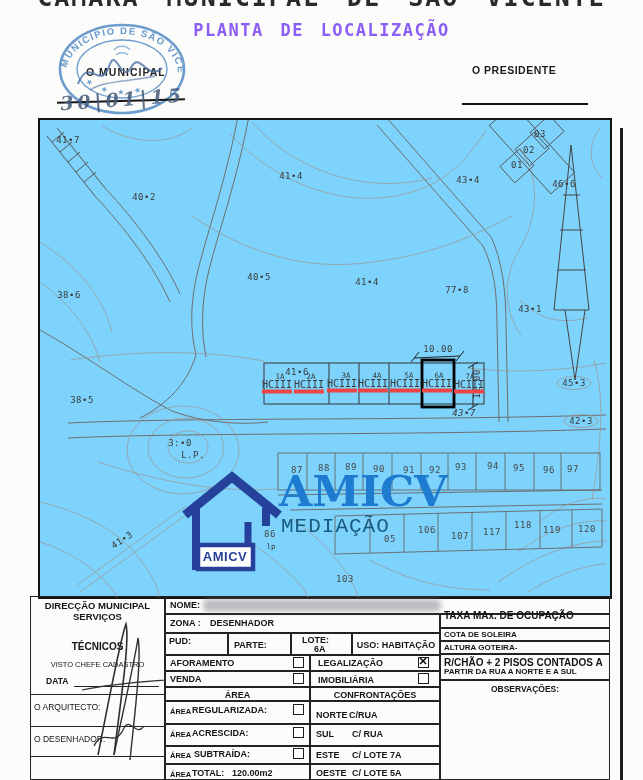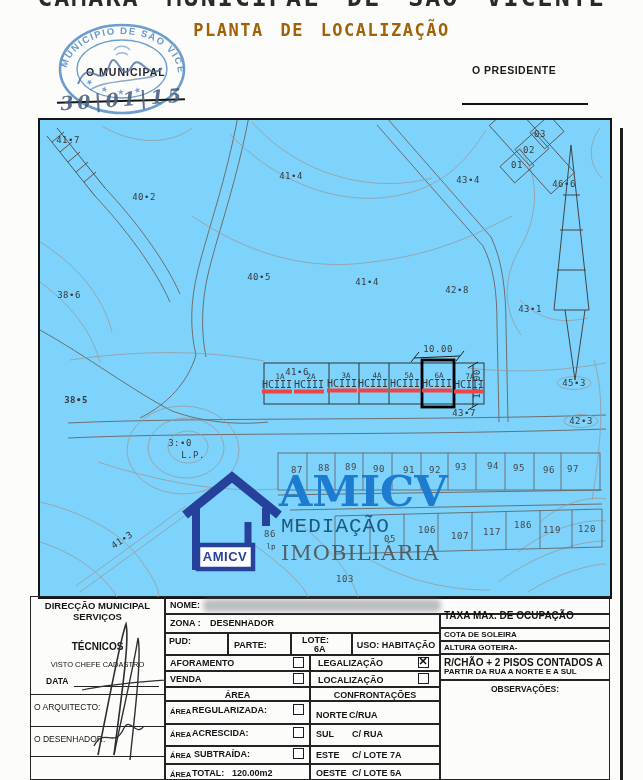--- a/index.html
+++ b/index.html
@@ -4,21 +4,21 @@
 <style>
   html,body{margin:0;padding:0;background:#e8e8e8}
   .page{position:relative;width:643px;height:780px;background:#fcfcfb;overflow:hidden;
         font-family:"Liberation Sans",sans-serif;color:#1a1a1a}
   
   .title1{position:absolute;top:-17px;left:0;width:100%;text-align:center;white-space:nowrap;
           font-family:"DejaVu Sans Mono",monospace;font-size:25px;font-weight:bold;
           letter-spacing:2px;word-spacing:10px;color:#2a2a2a}
   .title2{position:absolute;top:20px;left:0;width:100%;text-align:center;white-space:nowrap;
           font-family:"DejaVu Sans Mono",monospace;font-size:17px;font-weight:bold;
-          letter-spacing:1.5px;word-spacing:5px;color:#a16207}
+          letter-spacing:1.5px;word-spacing:5px;color:#8b5cf6}
   .director{position:absolute;left:86px;top:66px;font-size:10.5px;font-weight:bold;
             letter-spacing:1px;color:#262626;z-index:6}
   .president{position:absolute;left:472px;top:64px;font-size:10.5px;font-weight:bold;
              letter-spacing:.5px;color:#1c1c1c}
   .pres-line{position:absolute;left:462px;top:103px;width:126px;height:2px;background:#111}
   .date-line{position:absolute;left:57px;top:100px;width:128px;height:2px;background:#161616;
              transform:rotate(-1.5deg);z-index:5}
   .hand-date{position:absolute;left:60px;top:88px;font-family:"DejaVu Serif",serif;
              font-style:italic;font-weight:bold;font-size:19px;letter-spacing:4px;
              color:#44597a;transform:rotate(-4deg);z-index:6;opacity:.85}
@@ -187,31 +187,31 @@
         <span class="ml " style="left: 28px; top: 20px;">41•7</span>
         <span class="ml " style="left: 104px; top: 77px;">40•2</span>
         <span class="ml " style="left: 251px; top: 56px;">41•4</span>
         <span class="ml " style="left: 428px; top: 60px;">43•4</span>
         <span class="ml " style="left: 500px; top: 14px;">03</span>
         <span class="ml " style="left: 489px; top: 30px; text-align: right;">02</span>
         <span class="ml " style="left: 477px; top: 45px;">01</span>
         <span class="ml " style="left: 524px; top: 64px;">46•6</span>
         <span class="ml " style="left: 219px; top: 157px;">40•5</span>
         <span class="ml " style="left: 327px; top: 162px;">41•4</span>
-        <span class="ml " style="left: 417px; top: 170px;">42•8</span>
+        <span class="ml " style="left: 417px; top: 170px;">77•8</span>
         <span class="ml " style="left: 490px; top: 189px;">43•1</span>
         <span class="ml " style="left: 29px; top: 175px;">38•6</span>
-        <span class="ml " style="left: 36px; top: 280px; font-weight: bold;">38•5</span>
+        <span class="ml " style="left: 42px; top: 280px;">38•5</span>
         <span class="ml " style="left: 140px; top: 323px;">3:•0</span>
         <span class="ml " style="left: 153px; top: 335px;">L.P.</span>
         <span class="ml " style="left: 82px; top: 420px; transform: translate(-50%, -50%) rotate(-33deg);">41•3</span>
         <span class="ml " style="left: 257px; top: 252px;">41•6</span>
         <span class="ml " style="left: 398px; top: 229px;">10.00</span>
         <span class="ml " style="left: 437px; top: 264px; transform: translate(-50%, -50%) rotate(-90deg);">12.00</span>
-        <span class="ml " style="left: 424px; top: 293px;">43•7</span>
+        <span class="ml " style="left: 424px; top: 293px; font-style: italic;">43•7</span>
         <span class="ml " style="left: 534px; top: 263px;">45•3</span>
         <span class="ml " style="left: 541px; top: 301px;">42•3</span>
         <span class="ml sm" style="left: 240px; top: 256px;">1A</span>
         <span class="ml sm" style="left: 271px; top: 256px;">2A</span>
         <span class="ml sm" style="left: 306px; top: 255px;">3A</span>
         <span class="ml sm" style="left: 337px; top: 255px;">4A</span>
         <span class="ml sm" style="left: 369px; top: 255px;">5A</span>
         <span class="ml sm" style="left: 399px; top: 255px;">6A</span>
         <span class="ml sm" style="left: 430px; top: 256px;">7A</span>
         <span class="ml smu" style="left: 237px; top: 266px;">HCIII</span>
@@ -232,39 +232,38 @@
         <span class="ml lot" style="left: 479px; top: 348px;">95</span>
         <span class="ml lot" style="left: 509px; top: 350px;">96</span>
         <span class="ml lot" style="left: 533px; top: 349px;">97</span>
         <span class="ml lot" style="left: 230px; top: 414px;">86</span>
         <span class="ml sm" style="left: 231px; top: 426px;">lp</span>
         <span class="ml lot" style="left: 305px; top: 459px;">103</span>
         <span class="ml lot" style="left: 350px; top: 419px;">05</span>
         <span class="ml lot" style="left: 387px; top: 410px;">106</span>
         <span class="ml lot" style="left: 420px; top: 416px;">107</span>
         <span class="ml lot" style="left: 452px; top: 412px;">117</span>
-        <span class="ml lot" style="left: 483px; top: 405px;">186</span>
+        <span class="ml lot" style="left: 483px; top: 405px;">118</span>
         <span class="ml lot" style="left: 512px; top: 410px;">119</span>
         <span class="ml lot" style="left: 547px; top: 409px;">120</span>
       </div>
   </div>
 
   <svg class="wm-house" width="108" height="108" viewBox="0 0 108 108">
     <g stroke="#26419b" fill="none" stroke-linejoin="miter">
       <path d="M7,47 L54,9 L101,47" stroke-width="9"></path>
       <path d="M18,40 L18,102" stroke-width="8"></path>
       <path d="M88,40 L88,58" stroke-width="8"></path>
       <path d="M70,54 L70,86 C70,93 60,94 57,88" stroke-width="7"></path>
       <rect x="20" y="77" width="55" height="24" stroke-width="4.5" fill="#fff"></rect>
     </g>
   </svg>
   <div class="wm-house-label">AMICV</div>
   <div class="wm-brand">AMICV</div>
   <div class="wm-sub1">MEDIAÇÃO</div>
-  <div class="wm-sub2">IMOBILIÁRIA</div>
 
   <div class="box" style="left:30px;top:596px;width:135px;height:184px;border-width:1.6px"></div>
   <div class="ftxt" style="left:30px;top:600px;width:135px;text-align:center;font-size:9.5px">DIRECÇÃO MUNICIPAL</div>
   <div class="ftxt" style="left:30px;top:611px;width:135px;text-align:center;font-size:9.5px">SERVIÇOS</div>
   <div class="ftxt" style="left:30px;top:641px;width:135px;text-align:center;font-size:10px">TÉCNICOS</div>
   <div class="ftxt sm n" style="left:30px;top:660px;width:135px;text-align:center">VISTO CHEFE CADASTRO</div>
   <div class="ftxt" style="left:46px;top:676px;font-size:8.5px">DATA</div>
   <div class="hline" style="left:74px;top:686px;width:85px;border-top-width:1px"></div>
   <div class="hline" style="left:30px;top:694px;width:135px"></div>
   <div class="hline" style="left:30px;top:726px;width:135px"></div>
@@ -302,21 +301,21 @@
   <div class="ftxt" style="left:170px;top:658px">AFORAMENTO</div>
   <span class="cb" style="left:293px;top:657px"></span>
   <div class="box" style="left:310px;top:655px;width:130px;height:16px"></div>
   <div class="ftxt" style="left:318px;top:658px">LEGALIZAÇÃO</div>
   <span class="cb checked" style="left:418px;top:657px"></span>
 
   <div class="box" style="left:165px;top:671px;width:145px;height:16px"></div>
   <div class="ftxt" style="left:170px;top:674px">VENDA</div>
   <span class="cb" style="left:293px;top:673px"></span>
   <div class="box" style="left:310px;top:671px;width:130px;height:16px"></div>
-  <div class="ftxt" style="left:318px;top:675px">LOCALIZAÇÃO</div>
+  <div class="ftxt" style="left:318px;top:675px">IMOBILIÁRIA</div>
   <span class="cb" style="left:418px;top:673px"></span>
 
   <div class="box" style="left:165px;top:687px;width:145px;height:14px"></div>
   <div class="ftxt" style="left:165px;top:690px;width:145px;text-align:center">ÁREA</div>
   <div class="box" style="left:310px;top:687px;width:130px;height:14px"></div>
   <div class="ftxt" style="left:310px;top:690px;width:130px;text-align:center">CONFRONTAÇÕES</div>
 
   <div class="box" style="left:165px;top:701px;width:145px;height:23px"></div>
   <span class="ftxt sm" style="left:170px;top:707px">ÁREA</span>
   <div class="ftxt" style="left:192px;top:705px">REGULARIZADA:</div>

